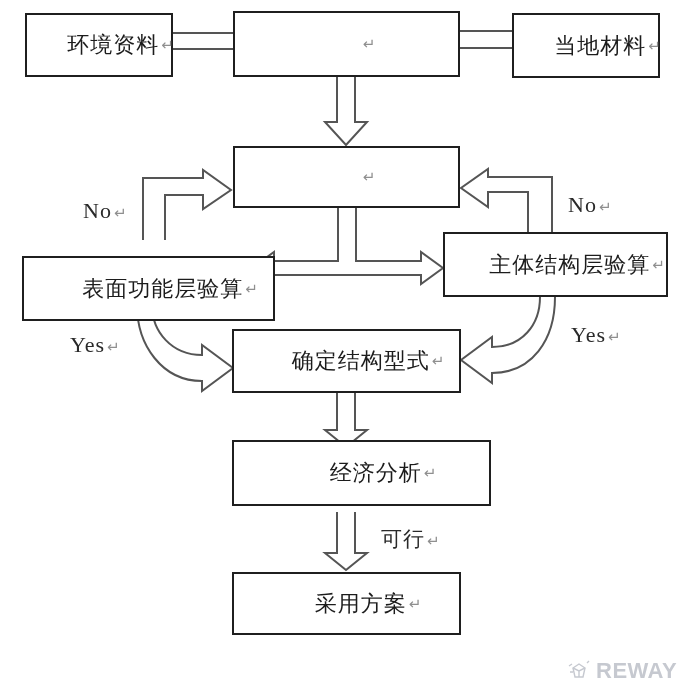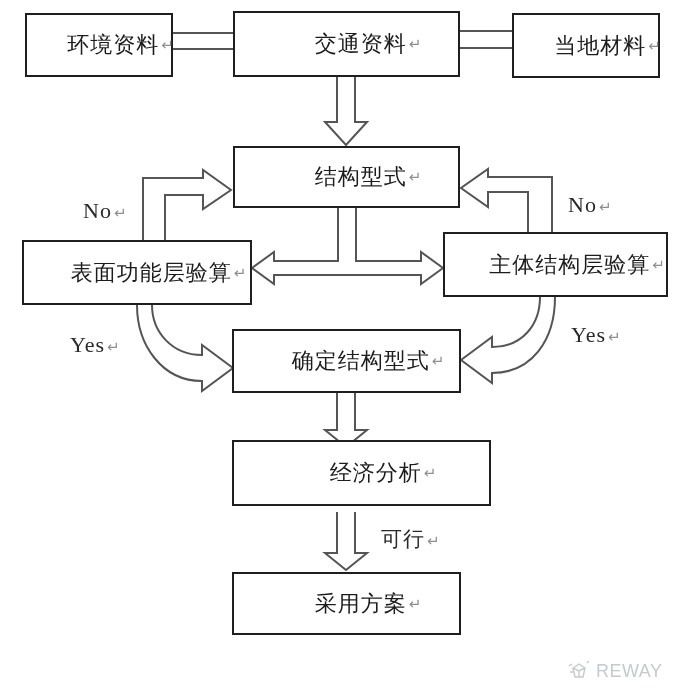--- a/index.html
+++ b/index.html
@@ -42,21 +42,21 @@
     position:absolute;left:184px;top:653px;z-index:2;
     font-size:27px;font-weight:bold;color:#1e3355;
     letter-spacing:1.5px;white-space:nowrap;
   }
   #watermark{
     position:absolute;left:566px;top:658px;z-index:2;
     display:flex;align-items:center;gap:4px;
     color:#c6c9d0;
   }
   #watermark .brand{
-    font-size:18px;font-weight:normal;letter-spacing:0.5px;
+    font-size:22px;font-weight:bold;letter-spacing:0.5px;
     font-family:"Liberation Sans","DejaVu Sans",sans-serif;
   }
 </style>
 </head>
 <body>
 
 <div id="stage">
 
   <svg id="connectors" width="685" height="699" viewBox="0 0 685 699">
     <g stroke="#555555" stroke-width="2" fill="none">
@@ -84,35 +84,33 @@
 
     <path d="M337,512 V553 H325 L346,570 L367,553 H355 V512" fill="#ffffff" stroke="#555555" stroke-width="2"></path>
   </svg>
 
   <div class="node" style="left:25px;top:13px;width:148px;height:64px;">
     <span>环境资料</span>
       <span class="pmark">↵</span>
   </div>
 
   <div class="node" style="left:233px;top:11px;width:227px;height:66px;">
-    <span>交通资料</span>
       <span class="pmark">↵</span>
   </div>
 
   <div class="node" style="left:512px;top:13px;width:148px;height:65px;">
     <span>当地材料</span>
       <span class="pmark">↵</span>
   </div>
 
   <div class="node" style="left:233px;top:146px;width:227px;height:62px;">
-    <span>结构型式</span>
       <span class="pmark">↵</span>
   </div>
 
-  <div class="node" style="left:22px;top:240px;width:230px;height:65px;justify-content:center;">
+  <div class="node" style="left:22px;top:256px;width:253px;height:65px;justify-content:center;">
     <span>表面功能层验算</span>
       <span class="pmark">↵</span>
   </div>
 
   <div class="node" style="left:443px;top:232px;width:225px;height:65px;">
     <span>主体结构层验算</span>
       <span class="pmark">↵</span>
   </div>
 
   <div class="node" style="left:232px;top:329px;width:229px;height:64px;">

